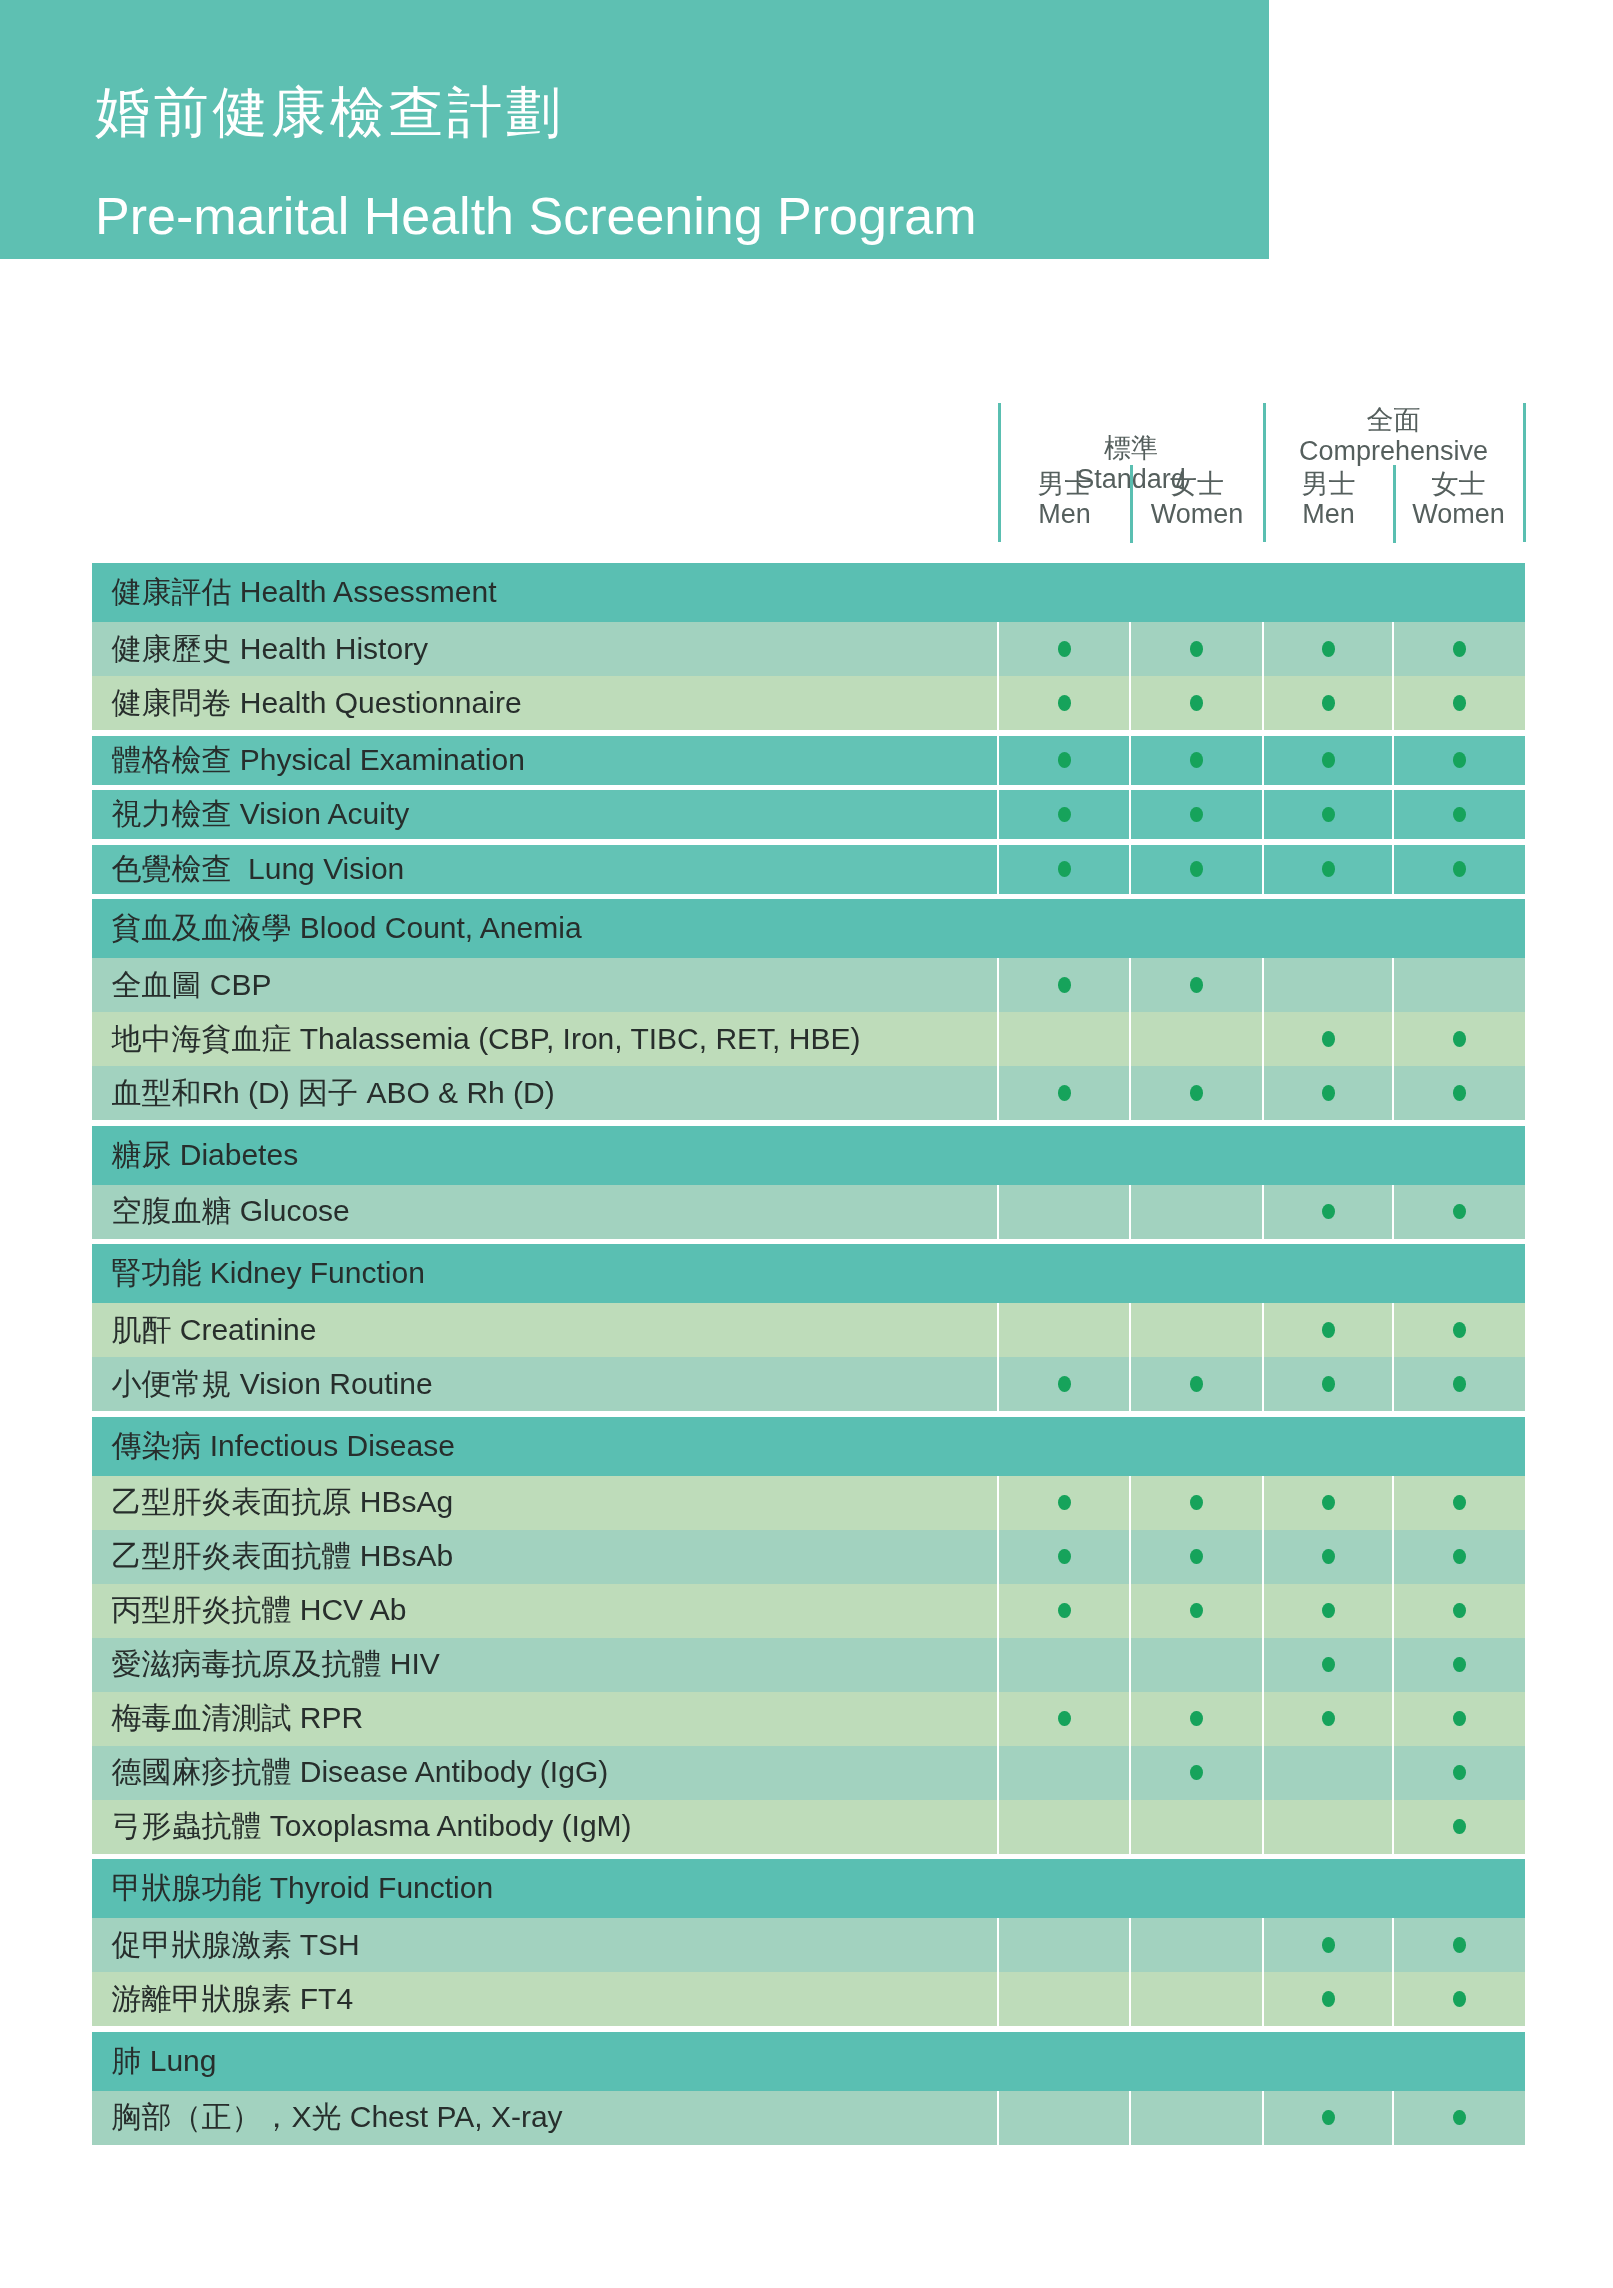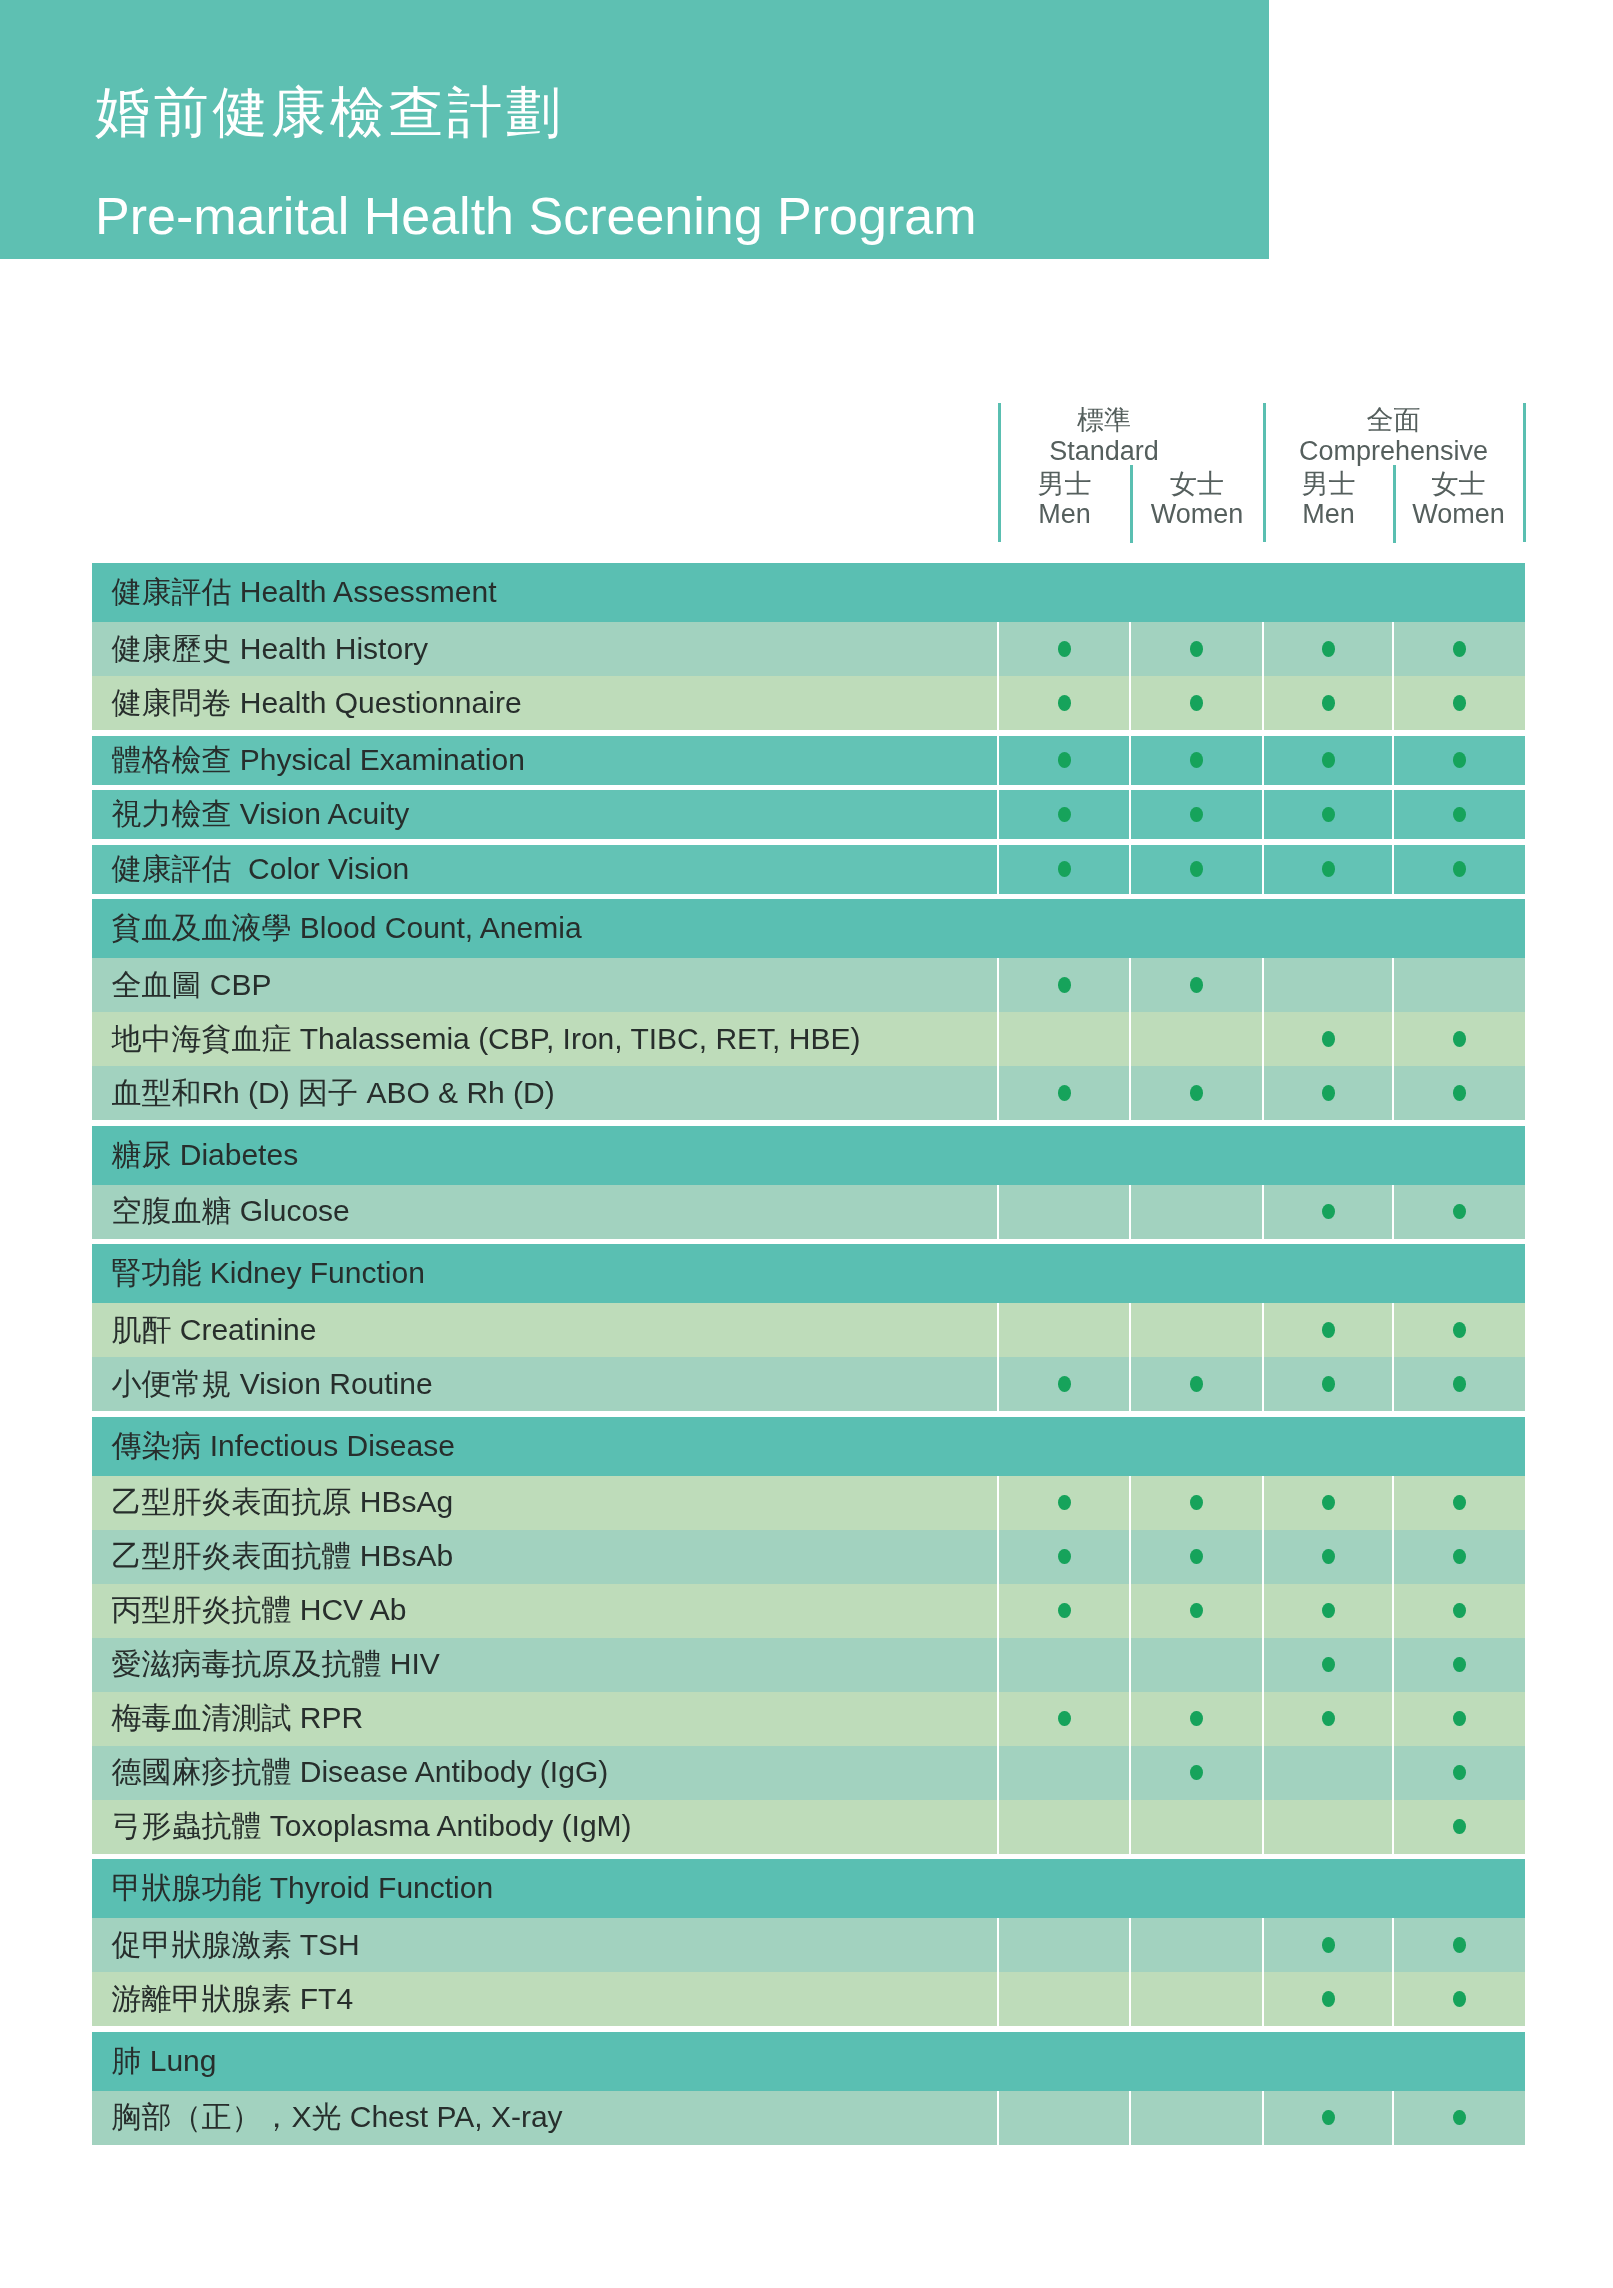--- a/index.html
+++ b/index.html
@@ -14,21 +14,21 @@
   #banner .en{position:absolute;left:95px;top:190px;font-size:52px;line-height:1;color:#ffffff;white-space:pre;}
   
   .vline{position:absolute;width:2.8px;background:#5abfb1;}
   .vl-tall{top:403px;height:139px;}
   .vl-short{top:465px;height:78px;}
   #vl1{left:998px;} #vl2{left:1263px;} #vl3{left:1523px;}
   #vl4{left:1130px;} #vl5{left:1393px;}
   .colgroup{position:absolute;top:405px;text-align:center;color:#555f5d;}
   .colgroup .zh{font-size:27px;line-height:31px;}
   .colgroup .en{font-size:27px;line-height:30px;}
-  #grp-standard{left:973px;width:262px;}
+  #grp-standard{left:1000px;width:262px;margin-top:28px;}
   #grp-comprehensive{left:1265px;width:257px;}
   .colsub{position:absolute;top:469px;text-align:center;color:#555f5d;}
   .colsub .zh{font-size:27px;line-height:31px;}
   .colsub .en{font-size:27px;line-height:29.5px;}
   #sub0{left:1000px;width:129px;}
   #sub1{left:1132px;width:130px;}
   #sub2{left:1265px;width:127px;}
   #sub3{left:1395px;width:127px;}
   
   #table{position:absolute;left:92px;top:563px;width:1433px;display:flex;flex-direction:column;}
@@ -150,21 +150,21 @@
             <span class="dot"></span>
           </div>
     <div class="cell dotcell c2">
             <span class="dot"></span>
           </div>
     <div class="cell dotcell c3">
             <span class="dot"></span>
           </div>
   </div>
         <div class="row shade-t gap">
-    <div class="cell label">健康評估  Color Vision</div>
+    <div class="cell label">色覺檢查  Lung Vision</div>
     <div class="cell dotcell c0">
             <span class="dot"></span>
           </div>
     <div class="cell dotcell c1">
             <span class="dot"></span>
           </div>
     <div class="cell dotcell c2">
             <span class="dot"></span>
           </div>
     <div class="cell dotcell c3">

